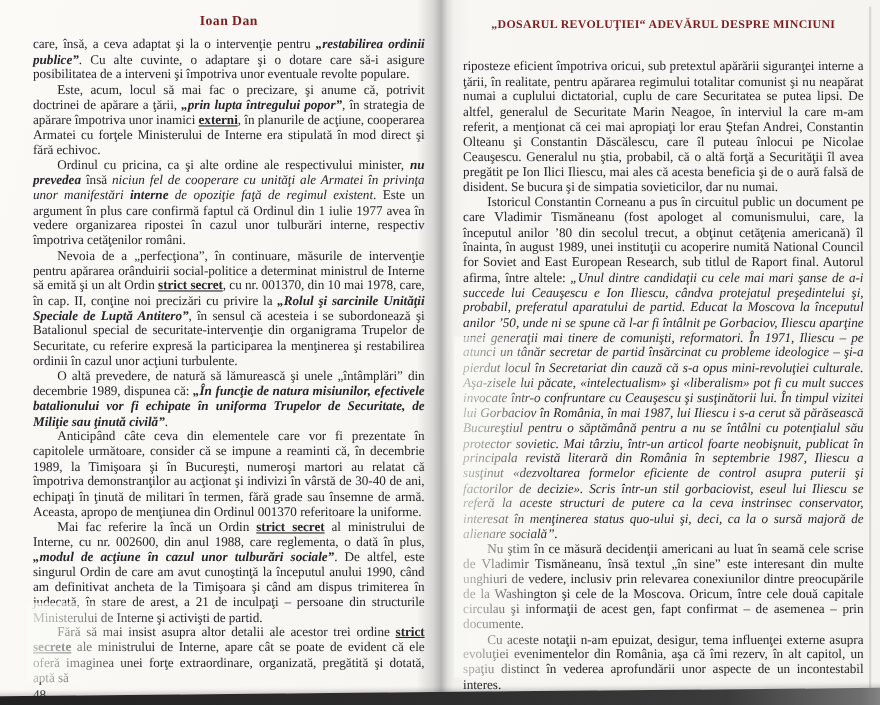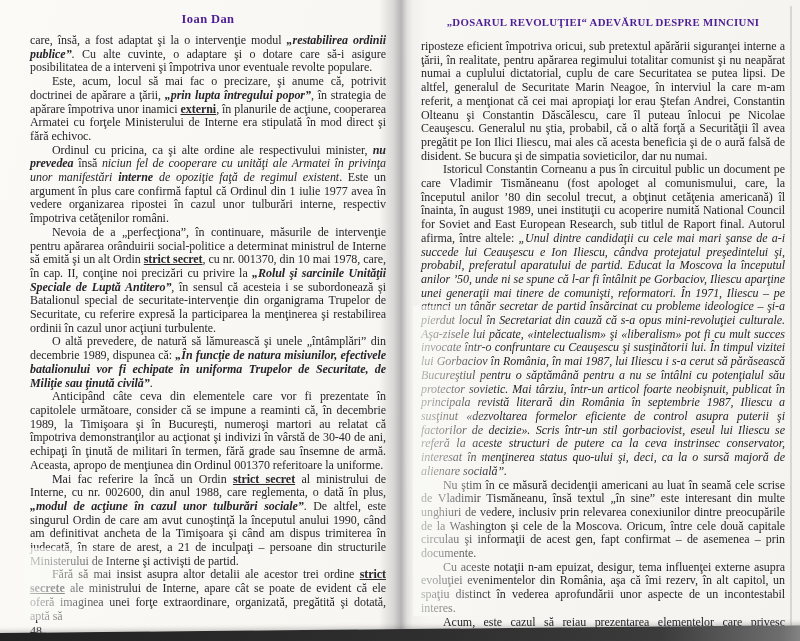--- a/index.html
+++ b/index.html
@@ -25,31 +25,31 @@
     width: 356px;
   }
   .page-right {
     left: 421px;
     top: 16px;
     width: 364px;
   }
   .page-header {
     text-align: center;
     font-weight: bold;
-    color: #4c1d95;
+    color: #7f1d1d;
   }
   .page-left .page-header {
     font-size: 12.5px;
     letter-spacing: 0.4px;
     margin-bottom: 7px;
   }
   .page-right .page-header {
     font-size: 10.8px;
     letter-spacing: 0.3px;
-    margin-bottom: 12px;
+    margin-bottom: 26px;
   }
   .page-body {
     font-size: 12px;
     line-height: 13.7px;
     text-align: justify;
     letter-spacing: -0.05px;
   }
   .page-body p.para {
     margin: 0;
   }
@@ -120,21 +120,21 @@
   }
 </style>
 </head>
 <body>
 
 <div>
 
   <div class="page page-left">
     <div class="page-header">Ioan Dan</div>
     <div class="page-body">
-        <p class="para"><span>care, însă, a fost adaptat şi la o intervenţie modul </span><span class="bi">„restabilirea ordinii publice”</span><span>. Cu alte cuvinte, o adaptare şi o dotare care să-i asigure posibilitatea de a interveni şi împotriva unor eventuale revolte populare.</span></p>
+        <p class="para"><span>care, însă, a ceva adaptat şi la o intervenţie pentru </span><span class="bi">„restabilirea ordinii publice”</span><span>. Cu alte cuvinte, o adaptare şi o dotare care să-i asigure posibilitatea de a interveni şi împotriva unor eventuale revolte populare.</span></p>
         <p class="para indent"><span>Este, acum, locul să mai fac o precizare, şi anume că, potrivit doctrinei de apărare a ţării, </span><span class="bi">„prin lupta întregului popor”</span><span>, în strategia de apărare împotriva unor inamici </span><span class="b">externi</span><span>, în planurile de acţiune, cooperarea Armatei cu forţele Ministerului de Interne era stipulată în mod direct şi fără echivoc.</span></p>
         <p class="para indent"><span>Ordinul cu pricina, ca şi alte ordine ale respectivului minister, </span><span class="bi">nu prevedea</span><span> însă </span><span class="i">niciun fel de cooperare cu unităţi ale Armatei în privinţa unor manifestări </span><span class="bi">interne</span><span class="i"> de opoziţie faţă de regimul existent</span><span>. Este un argument în plus care confirmă faptul că Ordinul din 1 iulie 1977 avea în vedere organizarea ripostei în cazul unor tulburări interne, respectiv împotriva cetăţenilor români.</span></p>
         <p class="para indent"><span>Nevoia de a „perfecţiona”, în continuare, măsurile de intervenţie pentru apărarea orânduirii social-politice a determinat ministrul de Interne să emită şi un alt Ordin </span><span class="b">strict secret</span><span>, cu nr. 001370, din 10 mai 1978, care, în cap. II, conţine noi precizări cu privire la </span><span class="bi">„Rolul şi sarcinile Unităţii Speciale de Luptă Antitero”</span><span>, în sensul că acesteia i se subordonează şi Batalionul special de securitate-intervenţie din organigrama Trupelor de Securitate, cu referire expresă la participarea la menţinerea şi restabilirea ordinii în cazul unor acţiuni turbulente.</span></p>
         <p class="para indent"><span>O altă prevedere, de natură să lămurească şi unele „întâmplări” din decembrie 1989, dispunea că: </span><span class="bi">„În funcţie de natura misiunilor, efectivele batalionului vor fi echipate în uniforma Trupelor de Securitate, de Miliţie sau ţinută civilă”</span><span>.</span></p>
         <p class="para indent"><span>Anticipând câte ceva din elementele care vor fi prezentate în capitolele următoare, consider că se impune a reaminti că, în decembrie 1989, la Timişoara şi în Bucureşti, numeroşi martori au relatat că împotriva demonstranţilor au acţionat şi indivizi în vârstă de 30-40 de ani, echipaţi în ţinută de militari în termen, fără grade sau însemne de armă. Aceasta, apropo de menţiunea din Ordinul 001370 referitoare la uniforme.</span></p>
         <p class="para indent"><span>Mai fac referire la încă un Ordin </span><span class="b">strict secret</span><span> al ministrului de Interne, cu nr. 002600, din anul 1988, care reglementa, o dată în plus, </span><span class="bi">„modul de acţiune în cazul unor tulburări sociale”</span><span>. De altfel, este singurul Ordin de care am avut cunoştinţă la începutul anului 1990, când am definitivat ancheta de la Timişoara şi când am dispus trimiterea în judecată, în stare de arest, a 21 de inculpaţi – persoane din structurile Ministerului de Interne şi activişti de partid.</span></p>
         <p class="para indent"><span>Fără să mai insist asupra altor detalii ale acestor trei ordine </span><span class="b">strict secrete</span><span> ale ministrului de Interne, apare cât se poate de evident că ele oferă imaginea unei forţe extraordinare, organizată, pregătită şi dotată, aptă să</span></p>
       </div>
     <div class="page-number page-number-left">48</div>
     <div class="fade fade-left-page"></div>

